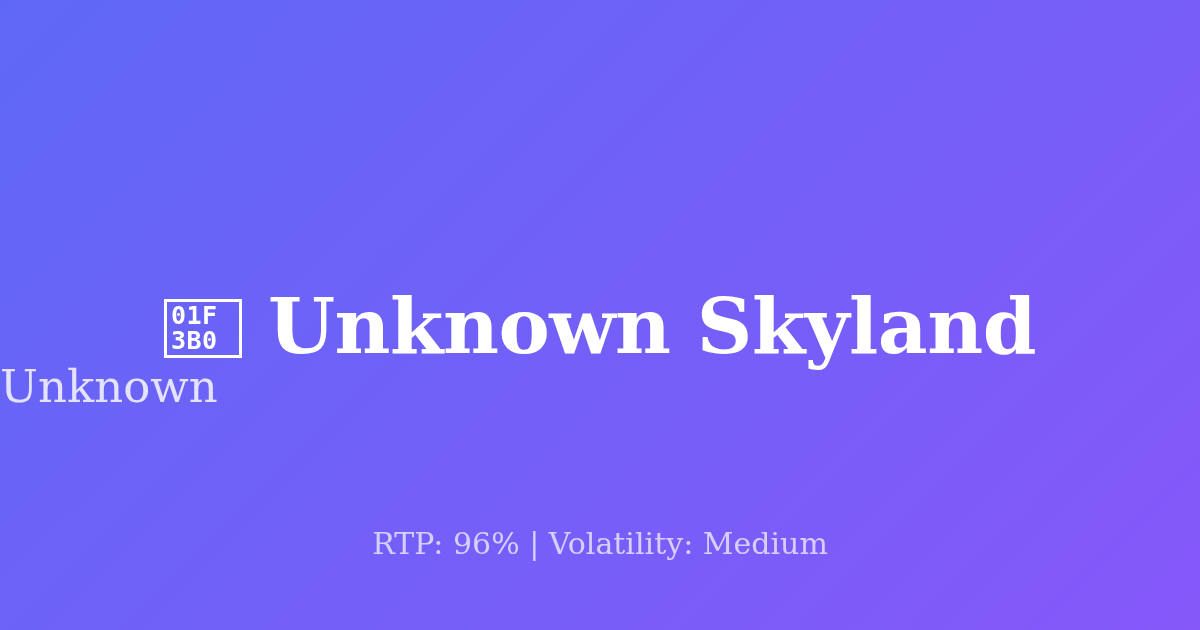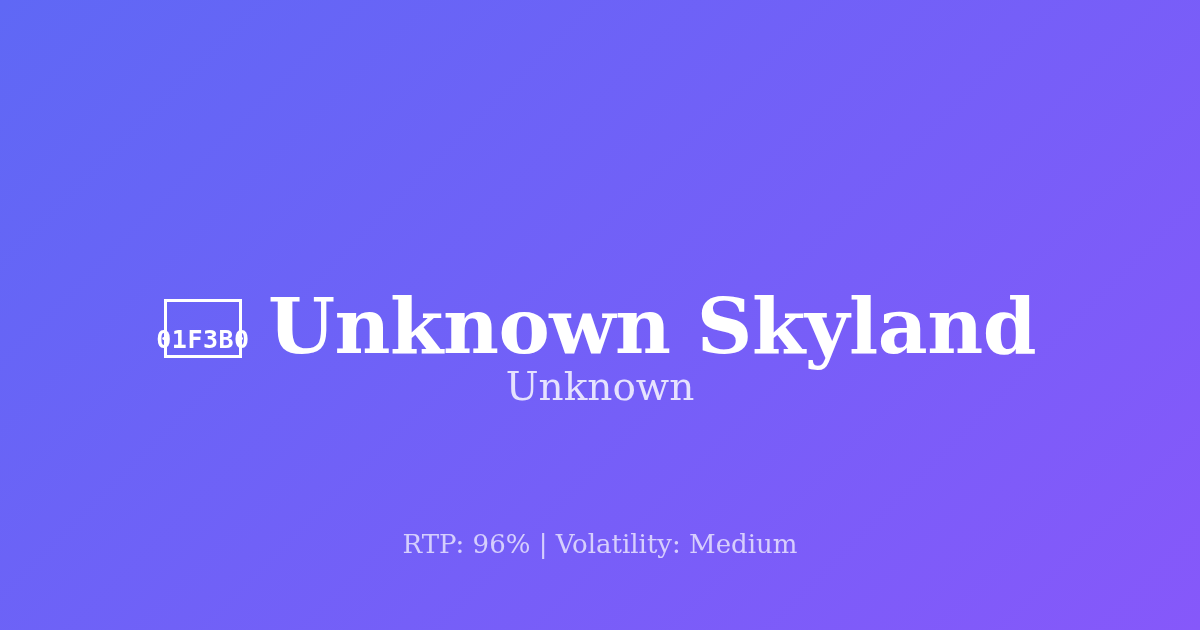--- a/index.html
+++ b/index.html
@@ -40,22 +40,22 @@
     gap: 26px;
   }
 
   
   .tofu {
     box-sizing: border-box;
     width: 78px;
     height: 59px;
     border: 3px solid #ffffff;
     display: flex;
-    flex-direction: row;
-    align-items: flex-end;
+    flex-direction: column;
+    align-items: flex-start;
     justify-content: center;
     padding: 2px 4px 3px 4px;
     flex: none;
     position: relative;
     top: 3px;
   }
 
   .tofu-row {
     font-family: "DejaVu Sans Mono", "Liberation Mono", monospace;
     font-weight: 700;
@@ -75,39 +75,38 @@
     white-space: nowrap;
     letter-spacing: -0.5px;
   }
 
   
   .provider {
     position: absolute;
     left: 0;
     right: 0;
     top: 364px;
-    text-align: center;
     font-family: "DejaVu Serif", "Liberation Serif", serif;
     font-weight: 400;
-    font-size: 39px;
+    font-size: 45px;
     line-height: 46px;
     color: rgba(255, 255, 255, 0.82);
     white-space: nowrap;
   }
 
   
   .stats {
     position: absolute;
     left: 0;
     right: 0;
     top: 528px;
     text-align: center;
     font-family: "DejaVu Serif", "Liberation Serif", serif;
     font-weight: 400;
-    font-size: 26px;
+    font-size: 30px;
     line-height: 32px;
     color: rgba(255, 255, 255, 0.70);
     white-space: nowrap;
   }
 </style>
 </head>
 <body>
 
 <div class="og-card">
 

